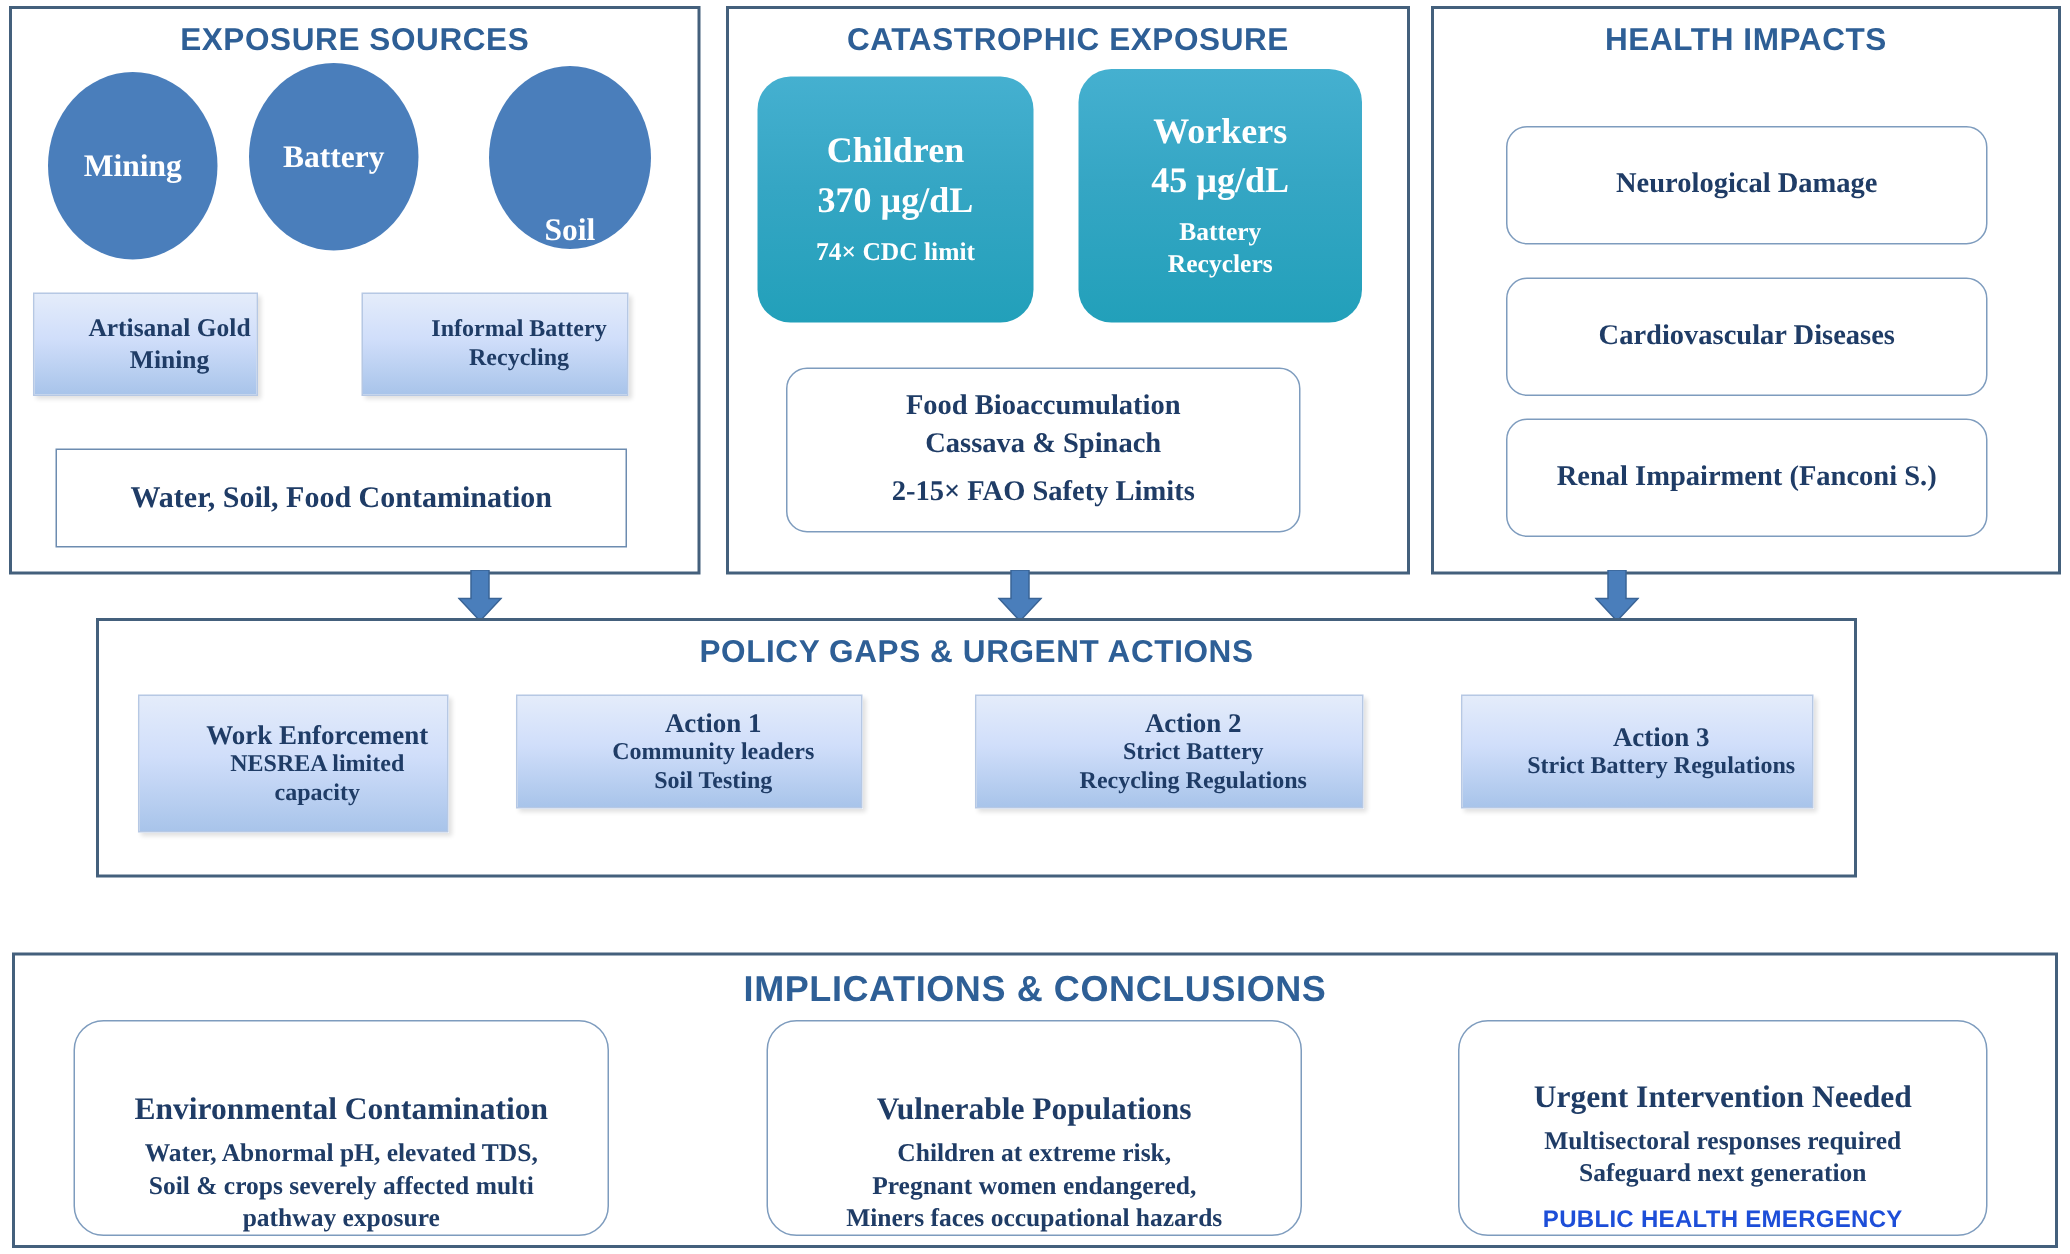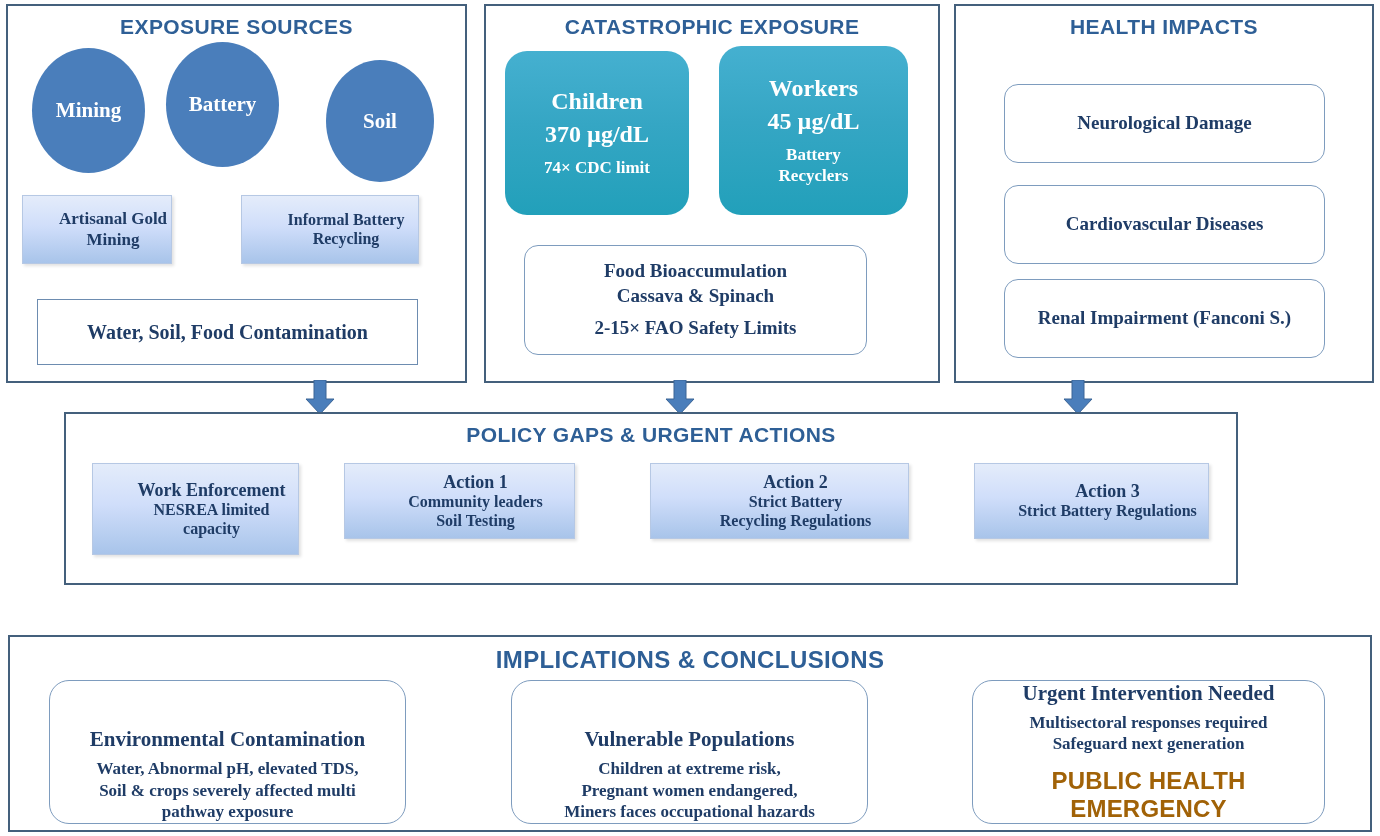--- a/index.html
+++ b/index.html
@@ -56,21 +56,21 @@
     color: #ffffff;
     font-weight: bold;
     font-size: 21px;
     display: flex;
     align-items: center;
     justify-content: center;
     text-align: center;
   }
   #circle-mining  { left: 32px;  top: 48px; width: 113px; height: 125px; }
   #circle-battery { left: 166px; top: 42px; width: 113px; height: 125px; }
-  #circle-soil    { left: 326px; top: 60px; width: 108px; height: 122px; }
+  #circle-soil    { left: 326px; top: 44px; width: 108px; height: 122px; align-items: flex-end; }
 
   
   .chip {
     position: absolute;
     box-sizing: border-box;
     background: linear-gradient(180deg, #e4ecfa 0%, #d0defa 45%, #a8c4ea 100%);
     border: 1px solid #b6c8e4;
     color: #1f3c66;
     font-weight: bold;
     display: flex;
@@ -185,23 +185,23 @@
     font-weight: bold;
     margin-bottom: 6px;
   }
   .impl-body {
     font-size: 17px;
     font-weight: bold;
     line-height: 1.28;
   }
   .impl-emph {
     font-family: "Liberation Sans", "DejaVu Sans", sans-serif;
-    font-size: 24px;
-    font-weight: bold;
-    color: #a16207;
+    font-size: 16px;
+    font-weight: bold;
+    color: #1d4ed8;
     margin-top: 12px;
     letter-spacing: 0.2px;
   }
 </style>
 </head>
 <body>
 
 <div class="stage">
 
   <div class="panel" id="panel-exposure">

